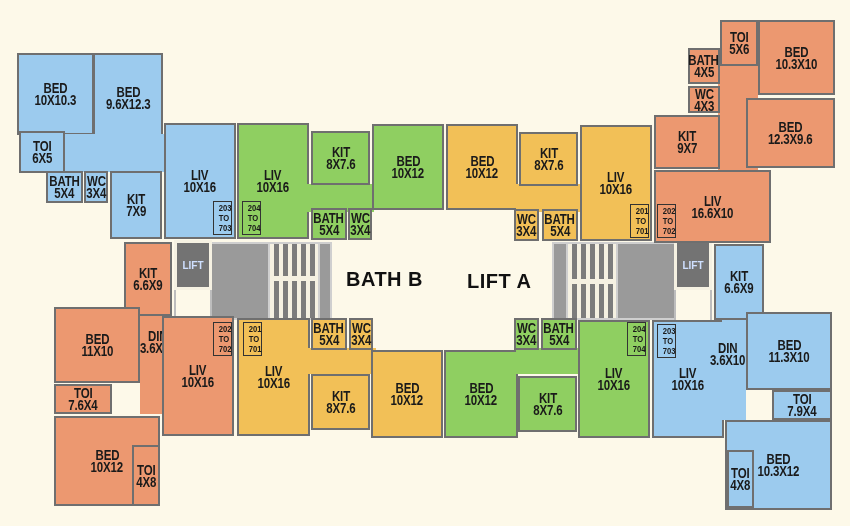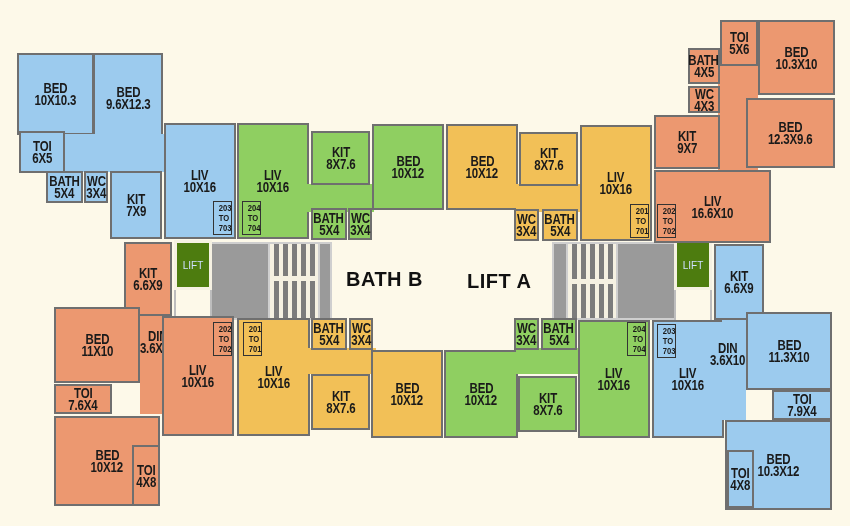--- a/index.html
+++ b/index.html
@@ -12,22 +12,22 @@
           letter-spacing:-0.2px; }
   .room .nm, .room .dm { display:block; transform:scaleX(0.82); }
   .blue   { background:#9ccbee; }
   .green  { background:#8fcf61; }
   .yellow { background:#f2c057; }
   .orange { background:#ec9870; }
   .shaft  { position:absolute; box-sizing:border-box; background:#9a9a9a; border:2px solid #cfcfcf; }
   .stairs { position:absolute; box-sizing:border-box; background:repeating-linear-gradient(90deg,#f5f1e2 0 4px,#7c7c7c 4px 9px);
             border:2px solid #cfcfcf; }
   .landing { position:absolute; background:#f5f1e2; height:5px; }
-  .lift { position:absolute; box-sizing:border-box; background:#4d7c0f; border:3px solid #f5f1e2;
-          color:#cfe0ff; font-size:10px; font-weight:normal; display:flex; align-items:center; justify-content:center; }
+  .lift { position:absolute; box-sizing:border-box; background:#737373; border:3px solid #f5f1e2;
+          color:#cfe0ff; font-size:10px; font-weight:bold; display:flex; align-items:center; justify-content:center; }
   .lobby { position:absolute; box-sizing:border-box; background:#fdf9e9; border:2px solid #bdbdbd; }
   .tag { position:absolute; box-sizing:border-box; border:1.5px solid #333; font-size:9px; line-height:10px;
          font-weight:bold; color:#1a1a1a; text-align:center; padding:1px 4px; }
   .tag span { display:block; transform:scaleX(0.85); }
   .wing { position:absolute; font-size:20px; font-weight:bold; color:#111; letter-spacing:0.5px; }
 </style>
 </head>
 <body>
 
 <div class="plan">

